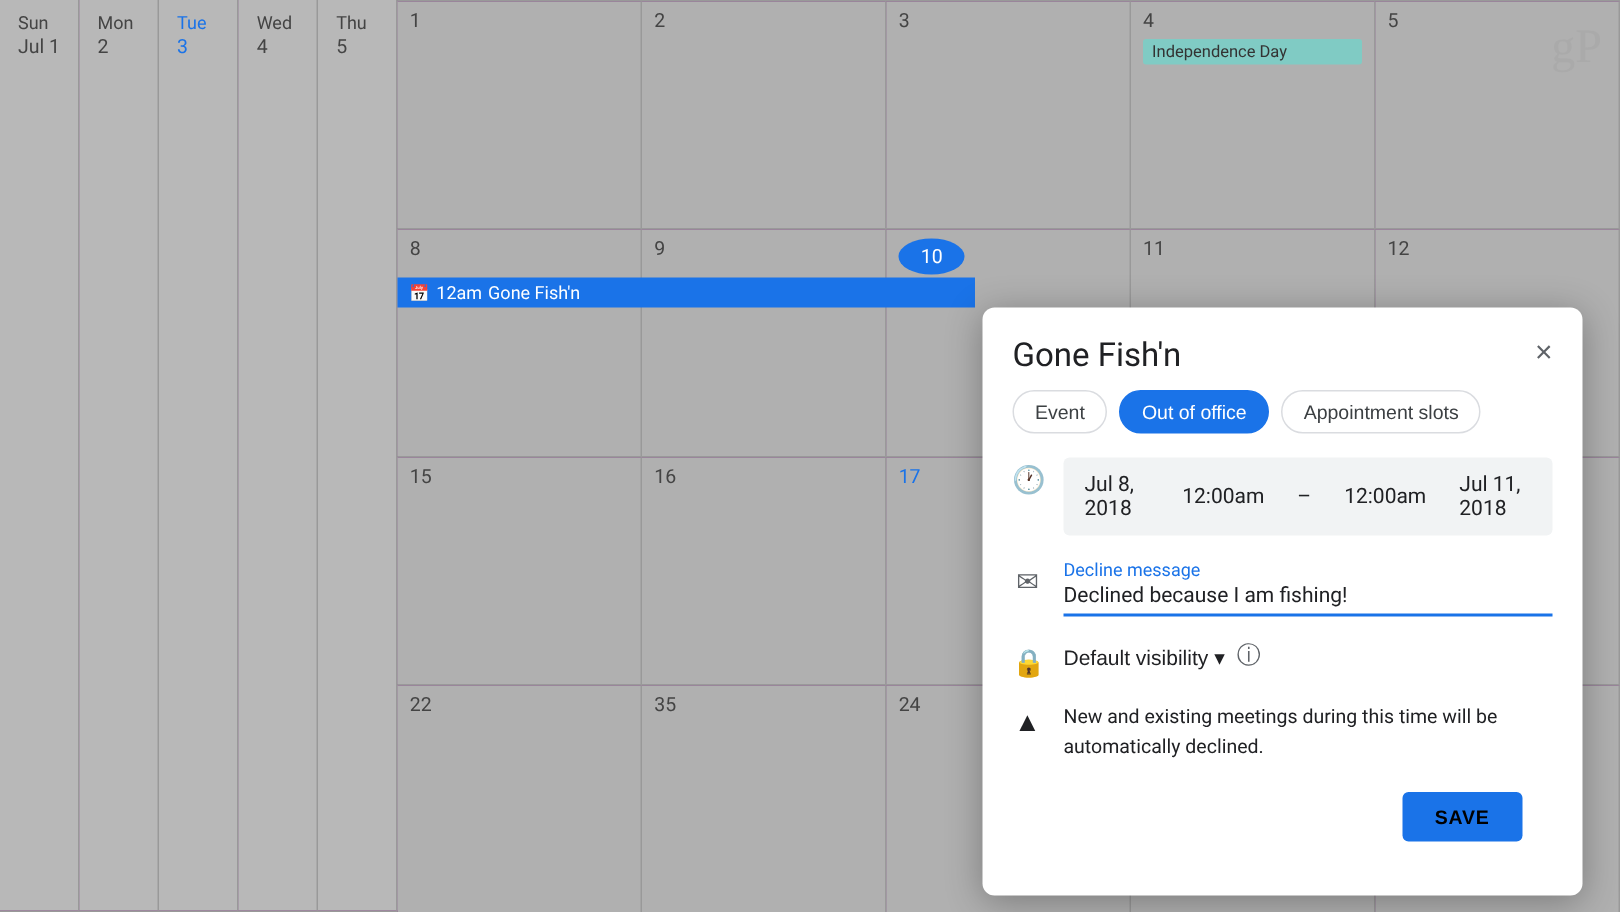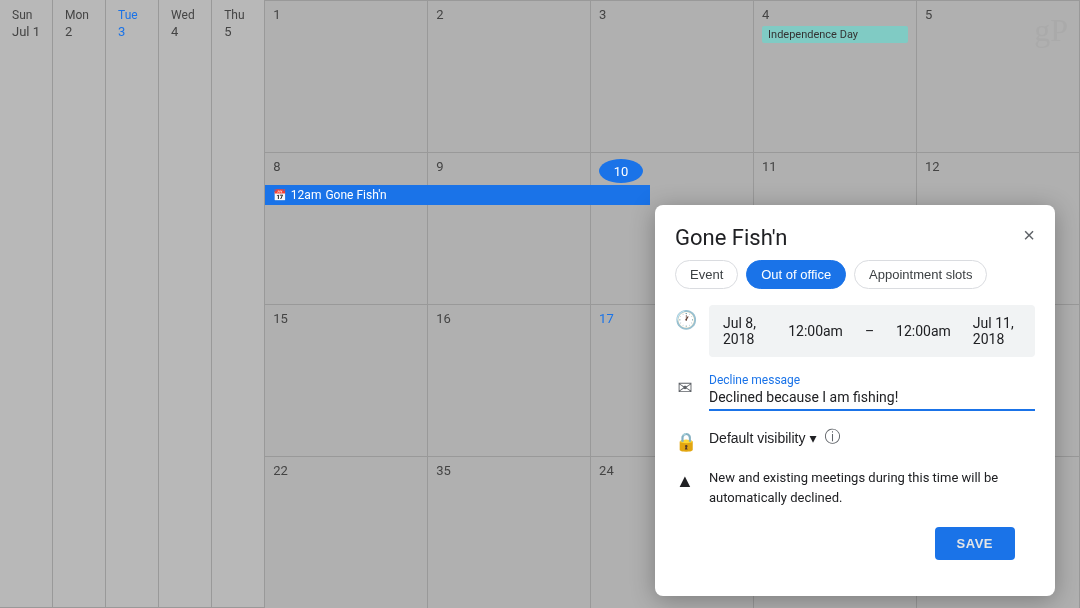--- a/index.html
+++ b/index.html
@@ -54,21 +54,21 @@
 
     .visibility-row { display: flex; align-items: center; gap: 8px; flex: 1; }
     .visibility-select { border: none; background: none; font-size: 14px; color: #202124; cursor: pointer; display: flex; align-items: center; gap: 4px; }
     .help-icon { color: #5f6368; font-size: 16px; cursor: pointer; }
 
     .warning-row { display: flex; align-items: flex-start; gap: 14px; margin-bottom: 20px; background: white; }
     .warning-icon { color: #202124; font-size: 18px; flex-shrink: 0; width: 20px; text-align: center; margin-top: 2px; }
     .warning-text { font-size: 13px; color: #202124; line-height: 1.5; }
 
     .modal-footer { display: flex; justify-content: flex-end; padding: 0 20px 16px 20px; }
-    .save-btn { background: #1a73e8; color: #e5e5e5; border: none; border-radius: 4px; padding: 9px 22px; font-size: 13px; font-weight: 600; cursor: pointer; letter-spacing: 0.5px; }
+    .save-btn { background: #1a73e8; color: #000000; border: none; border-radius: 4px; padding: 9px 22px; font-size: 13px; font-weight: 600; cursor: pointer; letter-spacing: 0.5px; }
 
     
     .week-row-1 .day-cell:first-child { }
     .fishn-row { position: relative; }
   </style>
 </head>
 <body>
 
 <div class="calendar">
 

